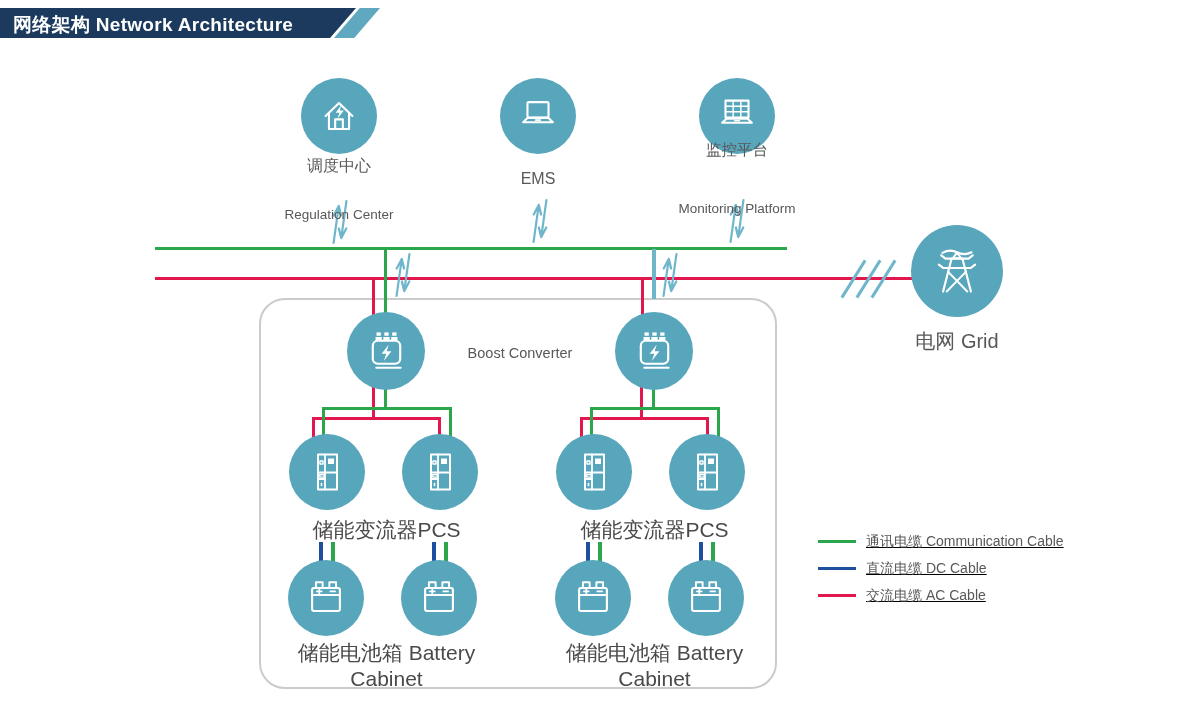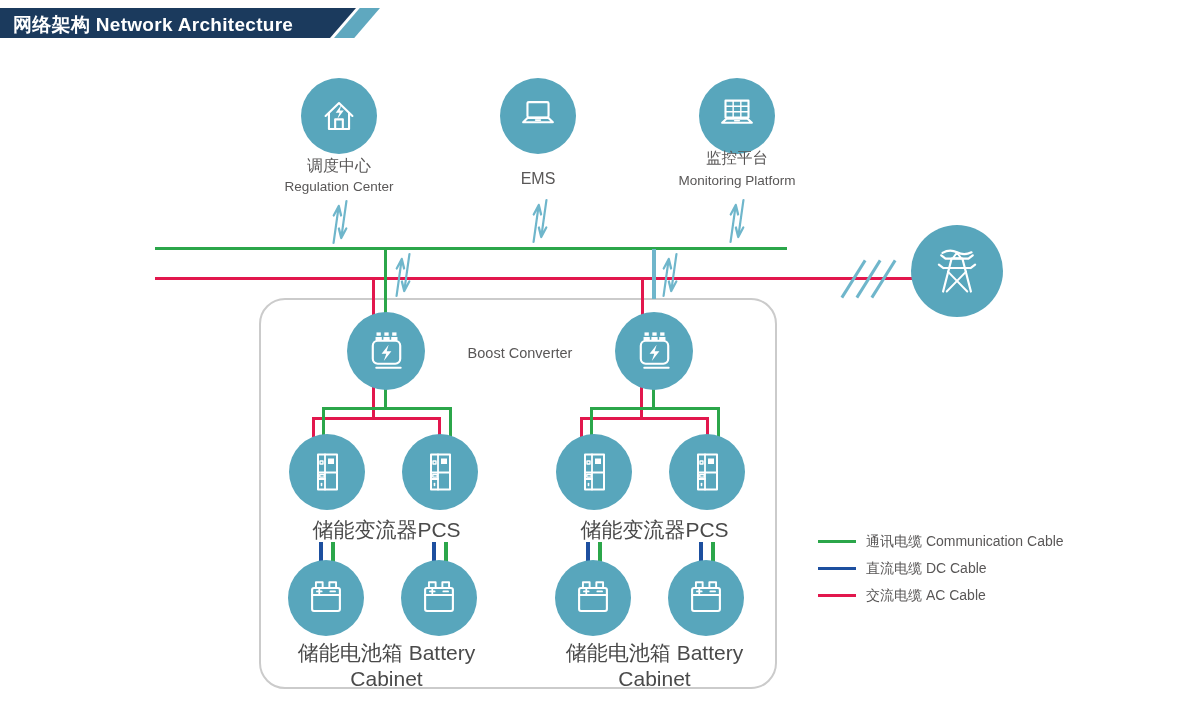--- a/index.html
+++ b/index.html
@@ -28,30 +28,30 @@
   
   .unit-box{position:absolute;left:259px;top:298px;width:514px;height:387px;border:2px solid var(--border);border-radius:26px;}
 
   
   .node{position:absolute;width:76px;height:76px;border-radius:50%;background:var(--node);
     display:flex;align-items:center;justify-content:center;}
   .node svg{stroke:#fff;fill:none;stroke-width:2.2;stroke-linecap:round;stroke-linejoin:round;}
 
   
   .lbl{position:absolute;text-align:center;color:var(--text);font-size:21px;line-height:1.25;}
-  .lbl.en{font-size:13.5px;}
+  .lbl.en{font-size:13.5px;margin-top:28px;}
   .lbl.big{font-size:20px;}
   .lbl.dark{color:#4a4a4a;}
 
   
   .arrow{position:absolute;width:22px;height:46px;transform:skewX(-8deg);}
   .arrow use{stroke:var(--arrow);}
 
   
-  .legend{position:absolute;left:818px;top:528px;}
+  .legend{position:absolute;left:818px;top:528px;text-decoration:underline;}
   .legend-row{display:flex;align-items:center;height:27px;}
   .legend-swatch{width:38px;height:3px;margin-right:10px;flex:none;}
   .legend-label{font-size:14px;color:var(--text);white-space:nowrap;}
   .sw-0{background:var(--communication);} .sw-1{background:var(--dc);} .sw-2{background:var(--ac);}
   .hidden-defs{position:absolute;width:0;height:0;overflow:hidden;}
 </style>
 </head>
 <body>
 
 <svg class="hidden-defs" aria-hidden="true">
@@ -253,22 +253,23 @@
   </div>
   <div class="node" style="left:668px;top:560px">
     <svg width="46" height="46" viewBox="0 0 48 48">
         <use href="#i-battery"></use>
       </svg>
   </div>
 
   <div class="lbl" style="left:264px;top:156px;width:150px;font-size:16px">调度中心</div>
   <div class="lbl en" style="left:254px;top:179px;width:170px">Regulation Center</div>
   <div class="lbl" style="left:463px;top:169px;width:150px;font-size:16px">EMS</div>
-  <div class="lbl" style="left:662px;top:148px;width:150px;font-size:15.5px">监控平台</div>
+  <div class="lbl" style="left:662px;top:140px;width:150px;font-size:15.5px">监控平台</div>
   <div class="lbl en" style="left:652px;top:173px;width:170px">Monitoring Platform</div>
+  <div class="lbl big" style="left:877px;top:329px;width:160px">电网 Grid</div>
 
   <div class="lbl" style="left:430px;top:344px;width:180px;font-size:15.5px">
     <div style="font-size:14.5px">Boost Converter</div>
   </div>
 
   <div class="lbl dark" style="left:259px;top:517px;width:255px">储能变流器PCS</div>
   <div class="lbl dark" style="left:527px;top:517px;width:255px">储能变流器PCS</div>
   <div class="lbl dark" style="left:259px;top:640px;width:255px">储能电池箱 Battery Cabinet</div>
   <div class="lbl dark" style="left:527px;top:640px;width:255px">储能电池箱 Battery Cabinet</div>
 

